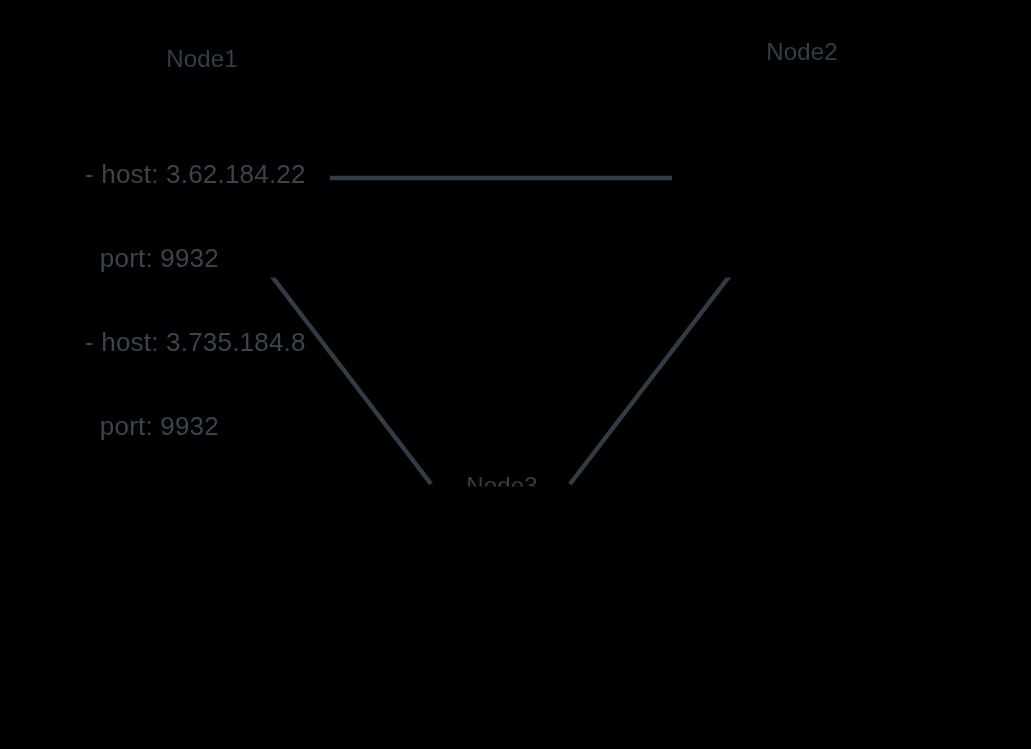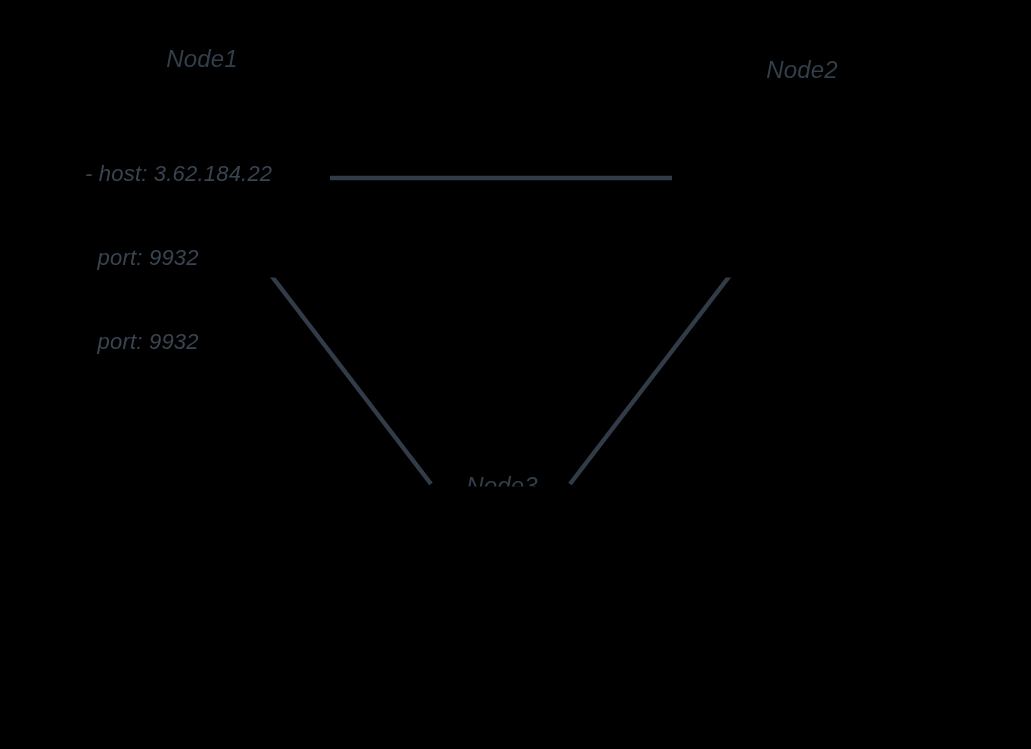--- a/index.html
+++ b/index.html
@@ -9,37 +9,36 @@
     --screen-text:#3a4450;
     --bg:#000000;
   }
   html,body{margin:0;padding:0;background:var(--bg);}
   .canvas{
     position:relative;
     width:955px;height:749px;
     background:var(--bg);
     overflow:hidden;
     font-family:"Liberation Sans", sans-serif;
-    font-style:italic;
   }
   .edges{position:absolute;left:0;top:0;}
   .edge{stroke:var(--edge-color);stroke-width:4.5;}
   .node{position:absolute;}
   .node-label{
     position:absolute;
     transform:translateX(-50%);
     font-size:24px;
     color:var(--label-color);
     white-space:nowrap;
     letter-spacing:0.2px;
   }
   .laptop{position:absolute;display:block;}
   .screen-config{
     position:absolute;
-    font-size:22px;
+    font-size:26px;
     line-height:28px;
     color:var(--screen-text);
     white-space:pre;
     letter-spacing:0.2px;
   }
 </style>
 </head>
 <body>
 
 <svg width="0" height="0" style="position:absolute">
@@ -67,26 +66,27 @@
   </svg>
 
   <div class="node">
     <div class="node-label" style="left:202px;top:45px">Node1</div>
     <svg class="laptop" style="left:40px;top:80px" width="322" height="198" viewBox="0 0 322 198">
       <use href="#laptop-shape"></use>
     </svg>
     <div class="screen-config" style="left:85px;top:104px">
       <div>- host: 3.62.184.22</div>
       <div>  port: 9932</div>
+      <div>- host: 3.735.184.8</div>
       <div>  port: 9932</div>
     </div>
   </div>
 
   <div class="node">
-    <div class="node-label" style="left:802px;top:56px">Node2</div>
+    <div class="node-label" style="left:802px;top:38px">Node2</div>
     <svg class="laptop" style="left:642px;top:80px" width="322" height="198" viewBox="0 0 322 198">
       <use href="#laptop-shape"></use>
     </svg>
   </div>
 
   <div class="node">
     <div class="node-label" style="left:502px;top:472px">Node3</div>
     <svg class="laptop" style="left:342px;top:480px" width="322" height="198" viewBox="0 0 322 198">
       <use href="#laptop-shape"></use>
     </svg>

